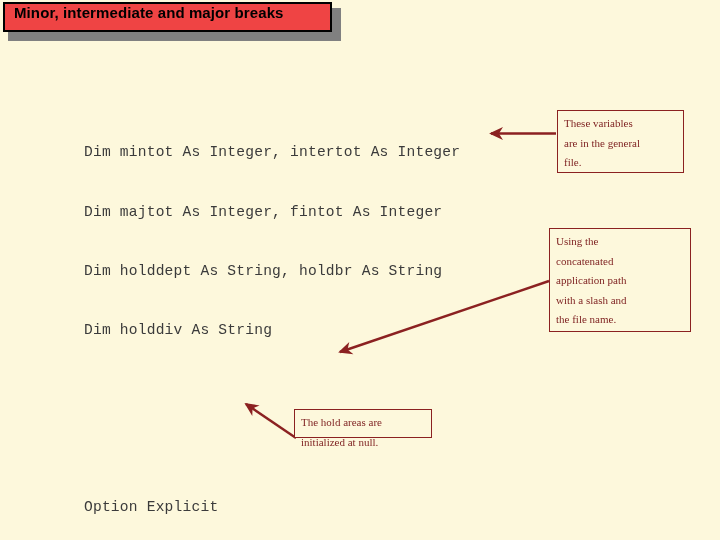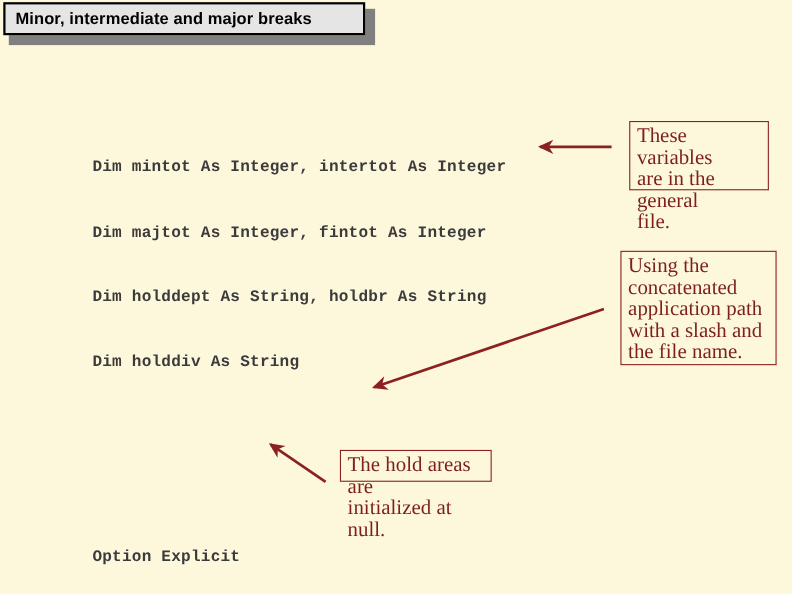--- a/index.html
+++ b/index.html
@@ -30,25 +30,25 @@
     width: 333px;
     height: 33px;
     background: #808080;
   }
   .title-box {
     position: absolute;
     left: 3px;
     top: 2px;
     width: 329px;
     height: 30px;
-    background: #e5e5e5;
+    background: #ef4444;
     border: 2px solid #000000;
     box-sizing: border-box;
     display: flex;
-    align-items: center;
+    align-items: flex-start;
     padding-left: 9px;
   }
   .title-text {
     font-family: "Liberation Sans", sans-serif;
     font-size: 15px;
     font-weight: bold;
     color: #000000;
     letter-spacing: 0.1px;
     white-space: nowrap;
   }
@@ -61,38 +61,36 @@
     font-family: "Liberation Mono", "DejaVu Sans Mono", monospace;
     font-size: 14.6px;
     line-height: 19.7px;
     color: #3b3b3b;
     white-space: pre;
     letter-spacing: 0.2px;
   }
   .code-line {
     white-space: pre;
     height: 19.7px;
-    font-weight: bold;
   }
   .code-gap {
     height: 19.7px;
   }
 
   
   .callout {
     position: absolute;
     background: #fdf8dc;
     border: 1.6px solid #8b2121;
     box-sizing: border-box;
     font-family: "Liberation Serif", "DejaVu Serif", serif;
-    font-size: 19px;
+    font-size: 11px;
     line-height: 19.6px;
     color: #7d1f1f;
     padding: 3px 5px 3px 6px;
-    margin-left: 15px;
   }
   #callout-general {
     left: 557px;
     top: 110px;
     width: 127px;
     height: 63px;
   }
   #callout-apppath {
     left: 549px;
     top: 228px;

